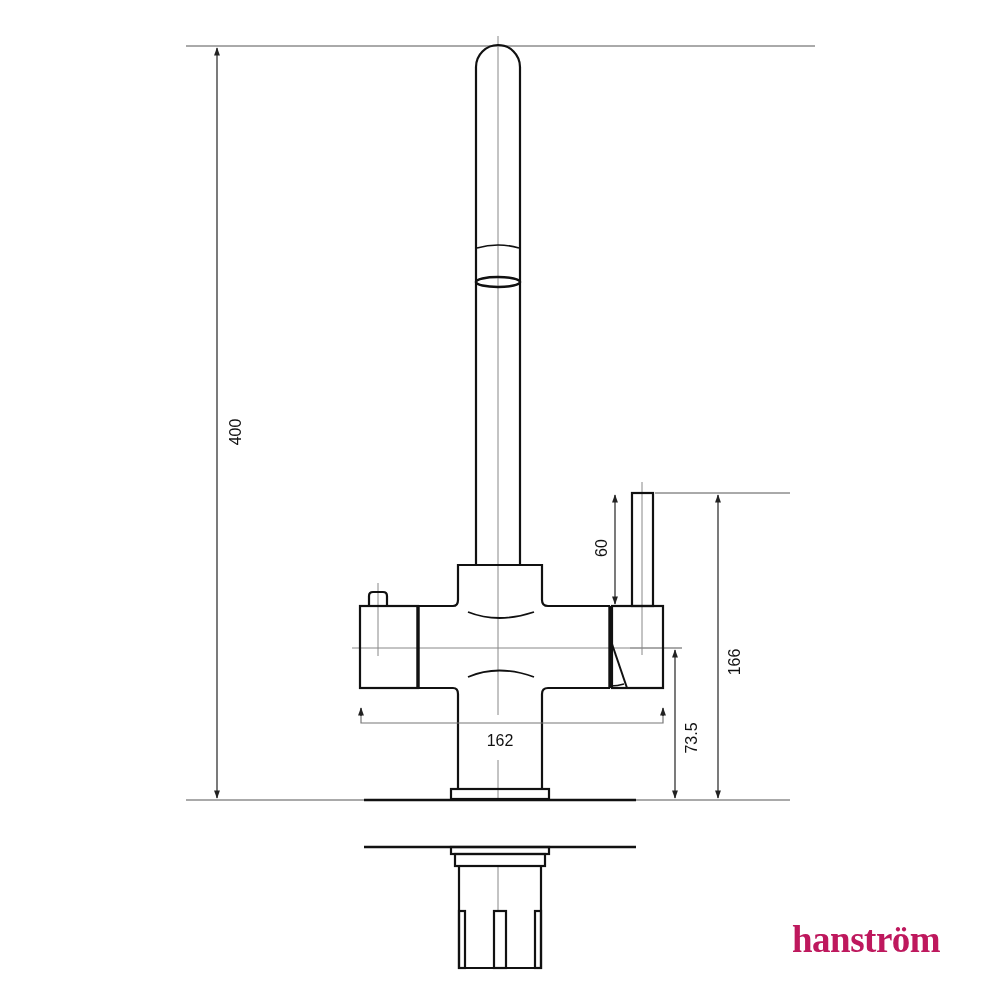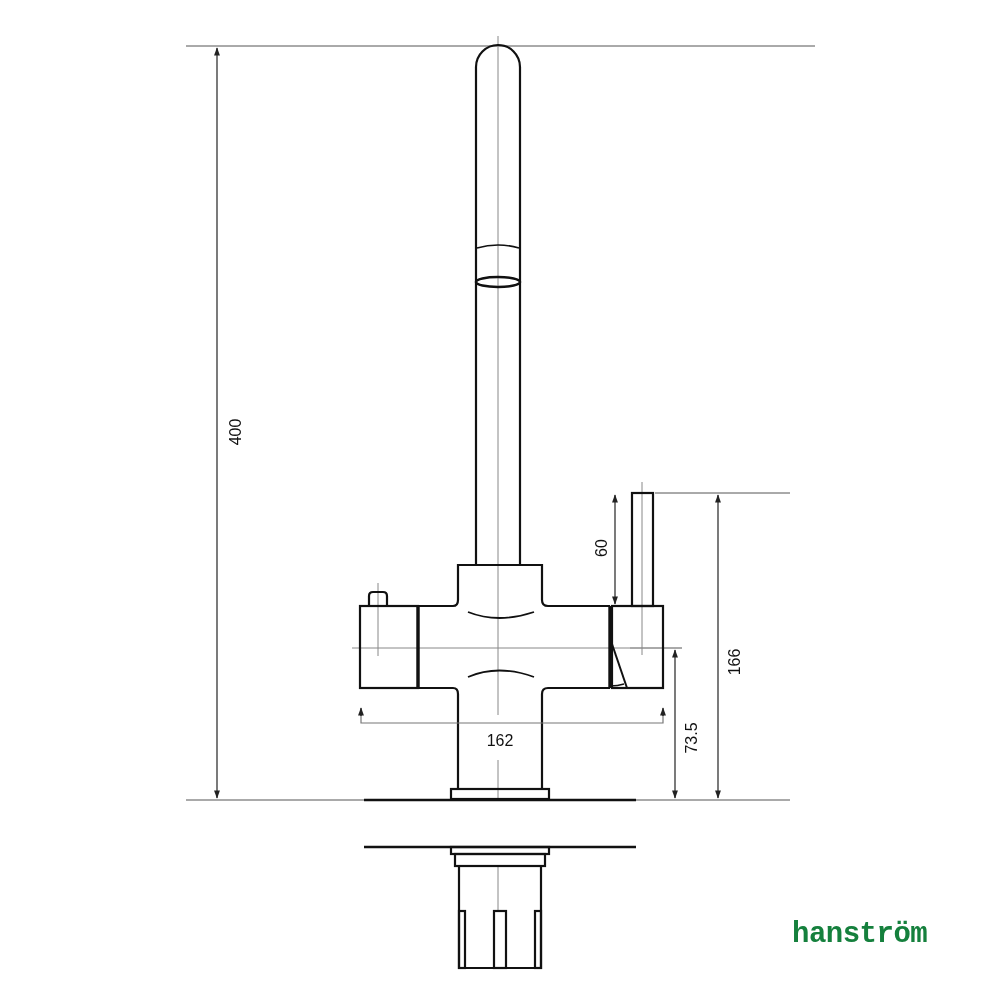--- a/index.html
+++ b/index.html
@@ -2,22 +2,22 @@
 <html><head>
   <meta charset="utf-8">
   <style>
     html, body { margin: 0; padding: 0; background: #ffffff; }
     body { width: 1000px; height: 1000px; position: relative; overflow: hidden;
            font-family: "Liberation Sans", sans-serif; }
     #drawing { position: absolute; left: 0; top: 0; }
     .dim-label { font-family: "Liberation Sans", sans-serif; font-size: 16px; fill: #111; }
     #brand-logo {
       position: absolute; left: 792px; top: 918px;
-      font-family: Liberation Mono, monospace; font-weight: 700;
-      font-size: 29px; letter-spacing: -0.5px; color: #15803d;
+      font-family: Liberation Serif, serif; font-weight: 700;
+      font-size: 37px; letter-spacing: -0.5px; color: #be185d;
     }
   </style>
 </head>
 <body>
 
 <svg id="drawing" width="1000" height="1000" viewBox="0 0 1000 1000" xmlns="http://www.w3.org/2000/svg">
   <defs>
     <marker id="arr" viewBox="0 0 10 10" refX="9" refY="5" markerWidth="7" markerHeight="7" orient="auto-start-reverse">
       <path d="M0,1.5 L10,5 L0,8.5 z" fill="#222"></path>
     </marker>

